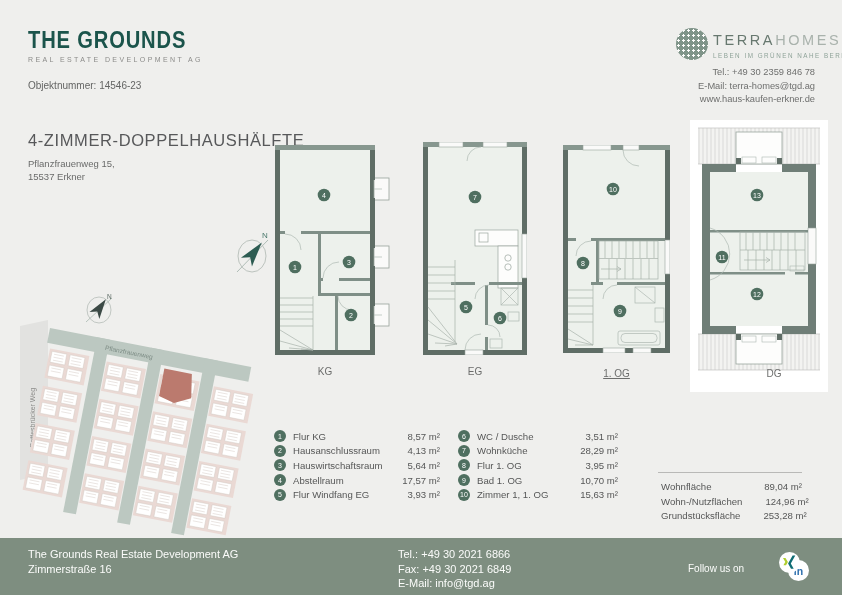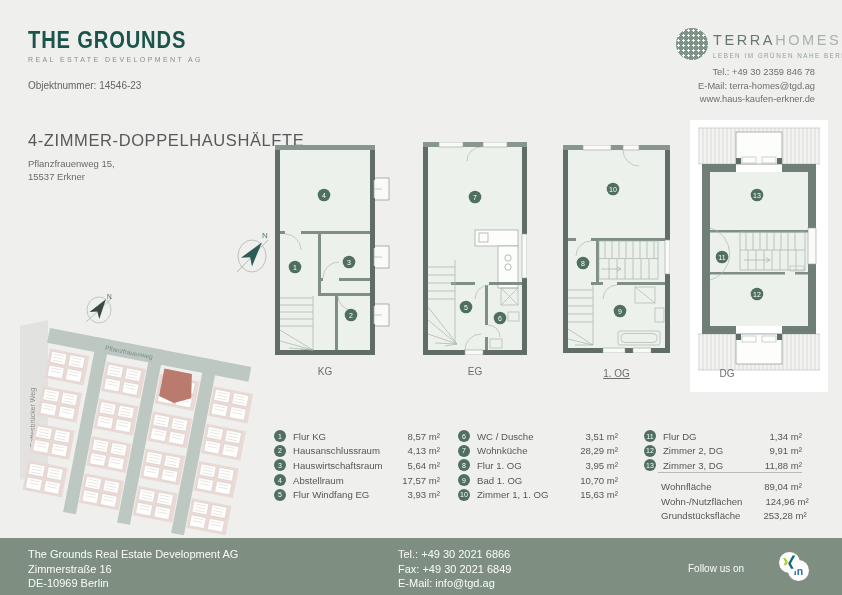--- a/index.html
+++ b/index.html
@@ -310,21 +310,21 @@
       <circle cx="32" cy="137" r="6.3" fill="#4f6f60"></circle>
         <text x="32" y="139.5">11</text>
       <circle cx="67" cy="174" r="6.3" fill="#4f6f60"></circle>
         <text x="67" y="176.5">12</text>
     </g>
   </svg>
 
   <div class="abs plan-label" style="left:275px;top:366px;width:100px;">KG</div>
   <div class="abs plan-label" style="left:423px;top:366px;width:104px;">EG</div>
   <div class="abs plan-label" style="left:563px;top:368px;width:107px;text-decoration:underline;">1. OG</div>
-  <div class="abs plan-label" style="left:658px;top:368px;width:138px;">DG</div>
+  <div class="abs plan-label" style="left:705px;top:368px;width:138px;">DG</div>
 
   <svg class="abs" style="left:8px;top:290px;" width="252" height="248" viewBox="0 0 252 248">
     <defs>
       <g id="hp">
         <rect width="40" height="30" fill="#ead9d4"></rect>
         <rect x="2.5" y="2.5" width="15" height="11" fill="#fff" stroke="#cfc6c0" stroke-width="0.4"></rect>
         <rect x="21" y="2.5" width="15" height="11" fill="#fff" stroke="#cfc6c0" stroke-width="0.4"></rect>
         <rect x="2.5" y="16.5" width="15" height="11" fill="#fff" stroke="#cfc6c0" stroke-width="0.4"></rect>
         <rect x="21" y="16.5" width="15" height="11" fill="#fff" stroke="#cfc6c0" stroke-width="0.4"></rect>
         <path d="M5,5 h10 M5,8 h10 M5,11 h10 M23,5 h10 M23,8 h10 M23,11 h10 M5,19 h10 M5,22 h10 M23,19 h10 M23,22 h10" stroke="#d8cfc9" stroke-width="0.5"></path>
@@ -416,37 +416,20 @@
         <span class="rlabel">Bad 1. OG</span>
         <span class="rarea">10,70 m²</span>
       </div>
     <div class="row">
         <span class="badge">10</span>
         <span class="rlabel">Zimmer 1, 1. OG</span>
         <span class="rarea">15,63 m²</span>
       </div>
   </div>
 
-  <div class="col" style="left:644px;width:158px;">
-    <div class="row">
-        <span class="badge">11</span>
-        <span class="rlabel">Flur DG</span>
-        <span class="rarea">1,34 m²</span>
-      </div>
-    <div class="row">
-        <span class="badge">12</span>
-        <span class="rlabel">Zimmer 2, DG</span>
-        <span class="rarea">9,91 m²</span>
-      </div>
-    <div class="row">
-        <span class="badge">13</span>
-        <span class="rlabel">Zimmer 3, DG</span>
-        <span class="rarea">11,88 m²</span>
-      </div>
-  </div>
 
   <div class="totals">
     <div class="divider"></div>
     <div class="trow">
         <span class="rlabel">Wohnfläche</span>
         <span class="rarea">89,04 m²</span>
       </div>
     <div class="trow">
         <span class="rlabel">Wohn-/Nutzflächen</span>
         <span class="rarea">124,96 m²</span>
@@ -454,21 +437,20 @@
     <div class="trow">
         <span class="rlabel">Grundstücksfläche</span>
         <span class="rarea">253,28 m²</span>
       </div>
   </div>
 
   <div class="footer">
     <div class="f-block" style="left:28px;top:9px;">
       <div>The Grounds Real Estate Development AG</div>
       <div>Zimmerstraße 16</div>
-      <div>DE-10969 Berlin</div>
     </div>
     <div class="f-block" style="left:398px;top:9px;">
       <div>Tel.: +49 30 2021 6866</div>
       <div>Fax: +49 30 2021 6849</div>
       <div>E-Mail: info@tgd.ag</div>
     </div>
     <div class="follow" style="left:688px;top:25px;">Follow us on</div>
     <div class="sicon li" style="left:748px;top:22px;margin-left:40px;">
         <span>in</span>
       </div>

